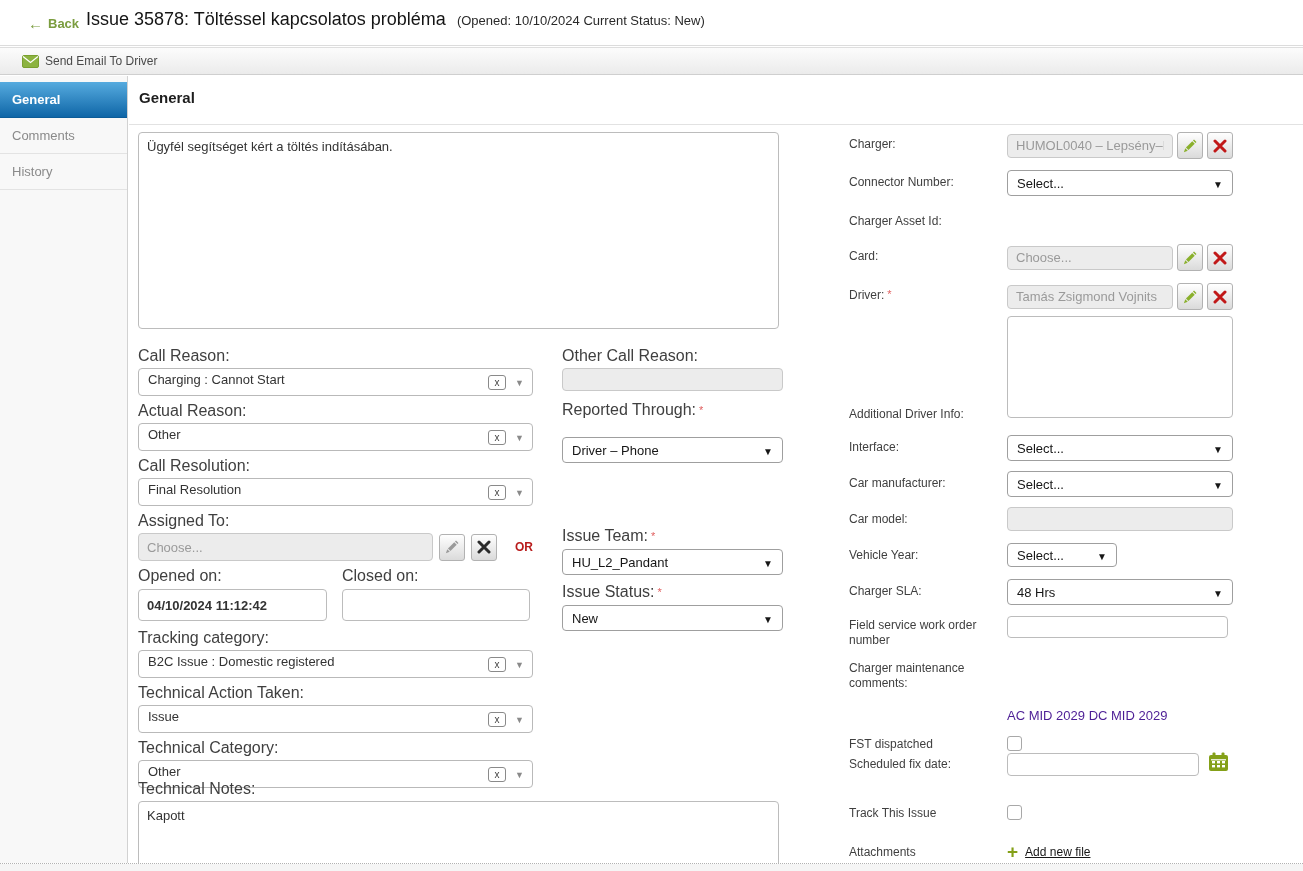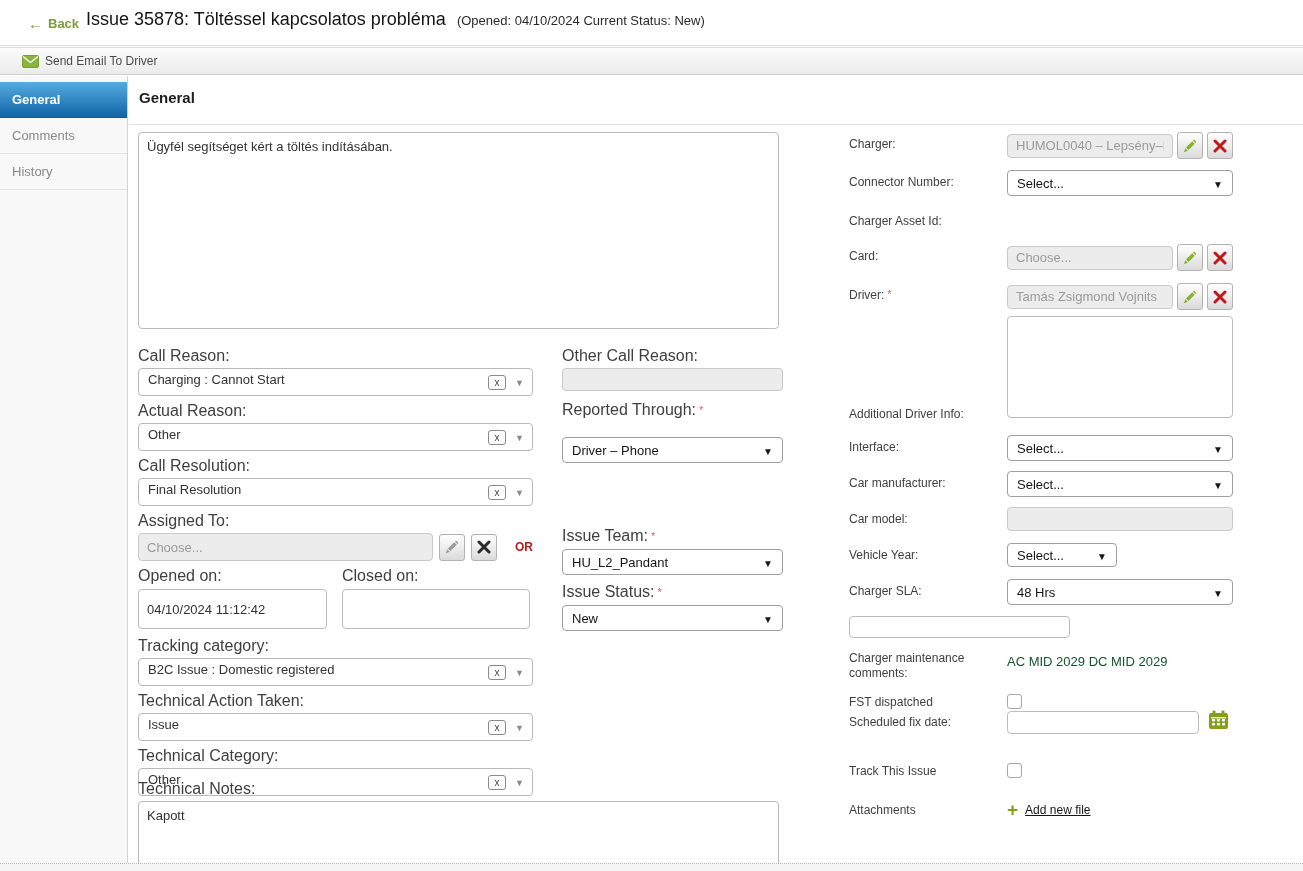--- a/index.html
+++ b/index.html
@@ -76,34 +76,34 @@
   
   .col-left { position:absolute; left:9px; top:272px; width:395px; }
   .col-mid  { position:absolute; left:433px; top:272px; width:221px; }
   .grp { margin-bottom:7px; }
   .grp .lbl { display:block; margin:0 0 5px; }
   .assigned-row { display:flex; gap:6px; align-items:center; }
   .assigned-row .tbox { height:28px; flex:1; }
   .or { font-size:12px; font-weight:bold; color:#b91c1c; margin-left:12px; }
   .dates { display:flex; gap:15px; margin-bottom:9px; }
   .dates .lbl { display:block; margin:0 0 6px; }
-  .dates input { height:40px; }
+  .dates input { height:32px;font-weight:bold; }
 
   .tech-notes { position:absolute; left:9px; top:705px; width:641px; }
   .tech-notes textarea { width:641px; height:82px; }
 
   
   .col-right { position:absolute; left:720px; top:56px; width:390px; }
   .rrow { display:flex; }
   .rlabel { width:158px; font-size:12px; color:#3f3f3f; line-height:15px; padding-top:5px; }
   .rfield { width:226px; position:relative; }
   .rfield .pair { display:flex; gap:4px; align-items:center; }
   .rfield .pair .tbox { height:24px; width:166px; }
   .rta { width:226px; height:102px; }
-  .plain-val { font-size:13px; color:#14532d; padding-top:5px; }
+  .plain-val { font-size:13px; color:#4c1d95; padding-top:5px;margin-top:44px; }
   .addfile { display:flex; align-items:center; gap:7px; cursor:pointer; }
   .addfile .plus { color:#84a018; font-size:19px; font-weight:bold; line-height:15px; }
   .addfile .txt { font-size:12px; color:#161616; text-decoration:underline; }
   .cal-btn { margin-left:9px; cursor:pointer; }
 
   
   .bottom-dot { position:absolute; top:863px; left:0; right:0; border-top:1px dotted #b2b2b2; }
   .bottom-strip { position:absolute; top:864px; left:0; right:0; bottom:0; background:#f5f5f5; }
 </style>
 </head>
@@ -111,21 +111,21 @@
 
 <div class="page">
 
   <div class="hdr">
     <div class="back">
       <span class="arr">←</span>
       <span>Back</span>
     </div>
     <div class="ttl">
       <span>Issue 35878: Töltéssel kapcsolatos probléma</span>
-      <span class="sub">(Opened: 04/10/2024 Current Status: New)</span>
+      <span class="sub">(Opened: 10/10/2024 Current Status: New)</span>
     </div>
   </div>
 
   <div class="tbar">
     <div class="tbar-btn">
       <svg width="17" height="13" viewBox="0 0 17 13">
         <rect x="0.5" y="0.5" width="16" height="12" rx="1.5" fill="#8cb340" stroke="#7aa02f"></rect>
         <path d="M1 1.5 L8.5 7.5 L16 1.5" fill="none" stroke="#ffffff" stroke-width="1.2"></path>
       </svg>
       <span>Send Email To Driver</span>
@@ -398,20 +398,21 @@
         <div class="rlabel">Charger SLA:</div>
         <div class="rfield">
           <div class="sel">
             <span>48 Hrs</span>
             <span class="caret">▼</span>
           </div>
         </div>
       </div>
 
       <div class="rrow" style="margin-bottom:11px">
+        <div class="rlabel" style="padding-top:2px">Field service work order number</div>
         <div class="rfield">
           <input class="tbox" style="width: 221px; height: 22px;" value="">
         </div>
       </div>
 
       <div class="rrow" style="margin-bottom:13px">
         <div class="rlabel" style="padding-top:2px">Charger maintenance comments:</div>
         <div class="rfield">
           <div class="plain-val">AC MID 2029 DC MID 2029</div>
         </div>

